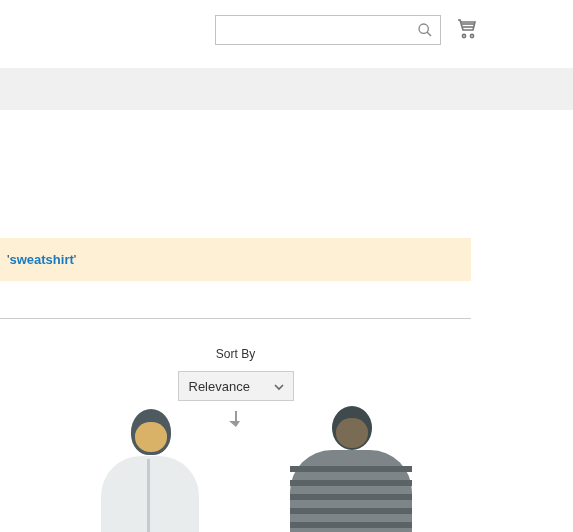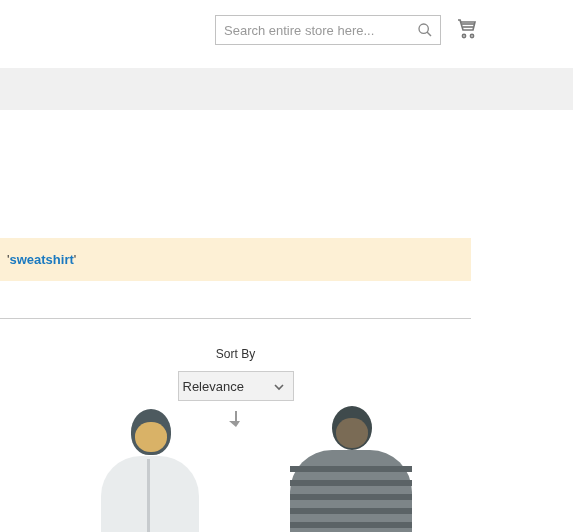--- a/index.html
+++ b/index.html
@@ -93,21 +93,21 @@
     color: #333;
   }
   .select-wrap {
     position: relative;
     border: 1px solid #ccc;
     background: #f2f2f2;
     height: 30px;
     width: 116px;
     display: flex;
     align-items: center;
-    padding: 0 4px;
+    padding: 0 10px;
     cursor: pointer;
   }
   .select-wrap .caret {
     position: absolute;
     right: 8px;
     top: 9px;
   }
   .dir-arrow {
     color: #999;
     font-size: 18px;
@@ -141,21 +141,20 @@
   .p2-head { position:absolute; left:56px; top:2px; width:40px; height:44px; background:#3f4a4c; border-radius:50%; }
   .p2-face { position:absolute; left:60px; top:14px; width:32px; height:30px; background:#7a6b55; border-radius:48%; }
   .p2-body { position:absolute; left:14px; top:46px; width:122px; height:94px; background:#7d8588; border-radius:42px 42px 8px 8px; }
   .stripe { position:absolute; left:14px; width:122px; height:6px; background:#5b6366; }
 </style>
 </head>
 <body>
 
 <div class="header">
   <div class="search-wrap">
-    <input class="search-input" type="text" placeholder="Search entire store here..." style="">
     <div class="search-btn">
       <svg width="16" height="16" viewBox="0 0 24 24" fill="none" stroke="#888" stroke-width="2">
         <circle cx="10" cy="10" r="7"></circle>
           <line x1="21" y1="21" x2="15" y2="15"></line>
       </svg>
     </div>
   </div>
   <div class="cart">
     <svg width="24" height="22" viewBox="0 0 24 22" fill="none" stroke="#777" stroke-width="1.6">
       <path d="M3 3h2l1 2h14l-2 8H8L5 3"></path>

